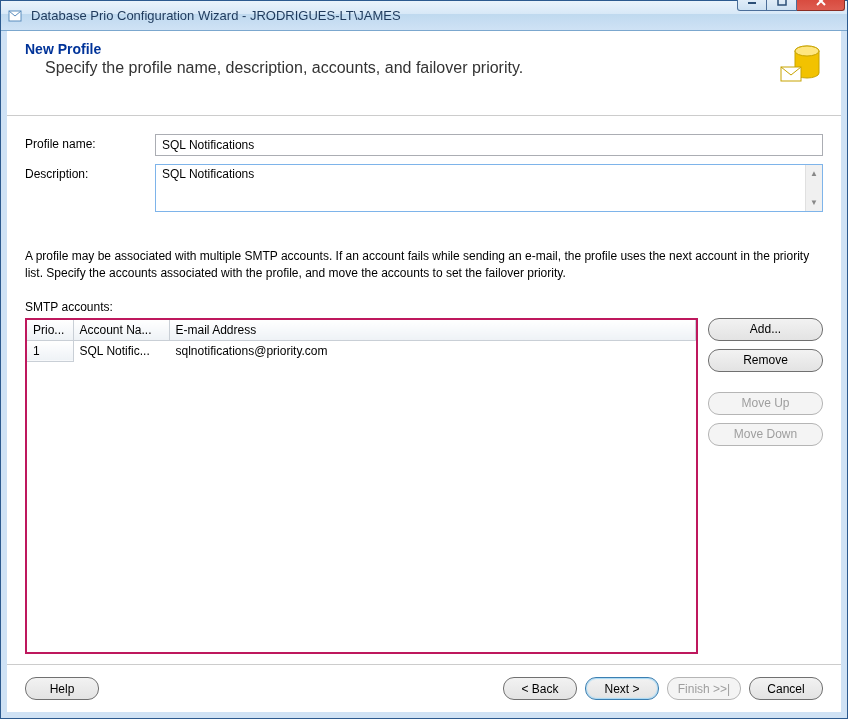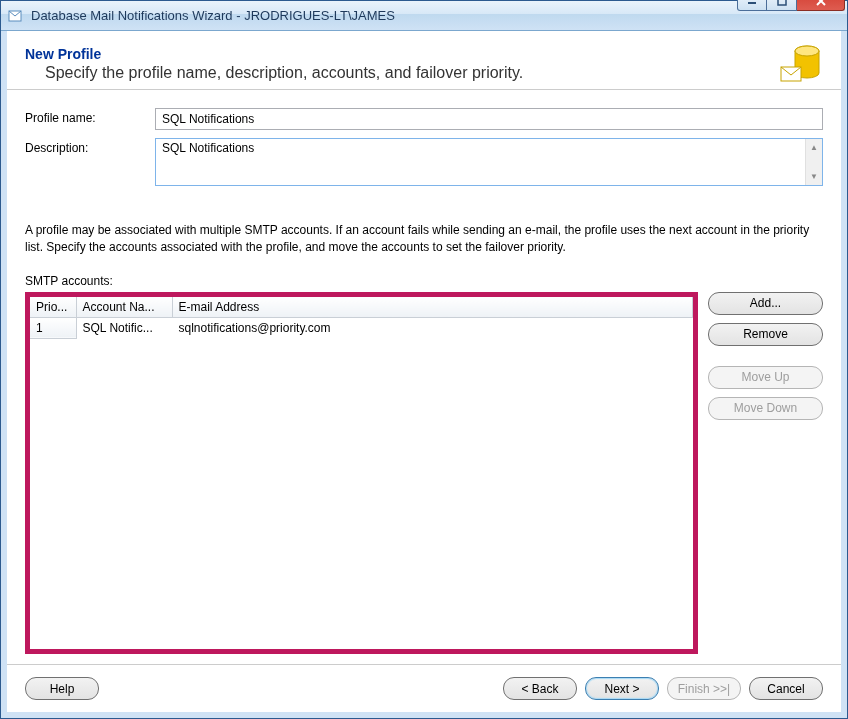--- a/index.html
+++ b/index.html
@@ -69,25 +69,25 @@
 }
 .content {
   flex: 1;
   display: flex;
   flex-direction: column;
   background: #fff;
   border: 6px solid #cfe2f5;
   border-top: none;
 }
 .header {
-  padding: 10px 18px 2px 18px;
+  padding: 10px 18px 28px 18px;
   border-bottom: 1px solid #ccc;
   display: flex;
   justify-content: space-between;
-  align-items: center;
+  align-items: flex-start;
   background: #fff;
 }
 .header-text h2 {
   font-size: 14px;
   color: #003399;
   font-weight: bold;
 }
 .header-text p {
   font-size: 16px;
   color: #333;
@@ -157,21 +157,21 @@
   line-height: 1.4;
 }
 .smtp-label { margin-bottom: 4px; }
 .smtp-area {
   flex: 1;
   display: flex;
   min-height: 0;
 }
 .grid-wrap {
   flex: 1;
-  border: 5px solid #be185d;
+  border: 2px solid #be185d;
   background: #fff;
   overflow: hidden;
 }
 .grid {
   width: 100%;
   border-collapse: collapse;
   font-size: 12px;
 }
 .grid th {
   background: linear-gradient(to bottom, #fff, #eef2f6);
@@ -242,21 +242,21 @@
 <body>
 
 <div class="window">
   <div class="titlebar">
     <span class="app-icon">
       <svg width="16" height="16" viewBox="0 0 16 16">
         <rect x="2" y="3" width="12" height="10" fill="#fff" stroke="#5b8dbd"></rect>
         <polyline points="2,3 8,8 14,3" fill="none" stroke="#5b8dbd"></polyline>
       </svg>
     </span>
-    <span class="title">Database Mail Notifications Wizard - JRODRIGUES-LT\JAMES</span>
+    <span class="title">Database Prio Configuration Wizard - JRODRIGUES-LT\JAMES</span>
     <div class="win-controls">
       <div class="win-btn min">
         <svg width="10" height="10">
             <line x1="1" y1="7" x2="9" y2="7" stroke="#2b4f77" stroke-width="2"></line>
           </svg>
       </div>
       <div class="win-btn max">
         <svg width="10" height="10">
             <rect x="1" y="1" width="8" height="8" fill="none" stroke="#2b4f77" stroke-width="1.5"></rect>
           </svg>

